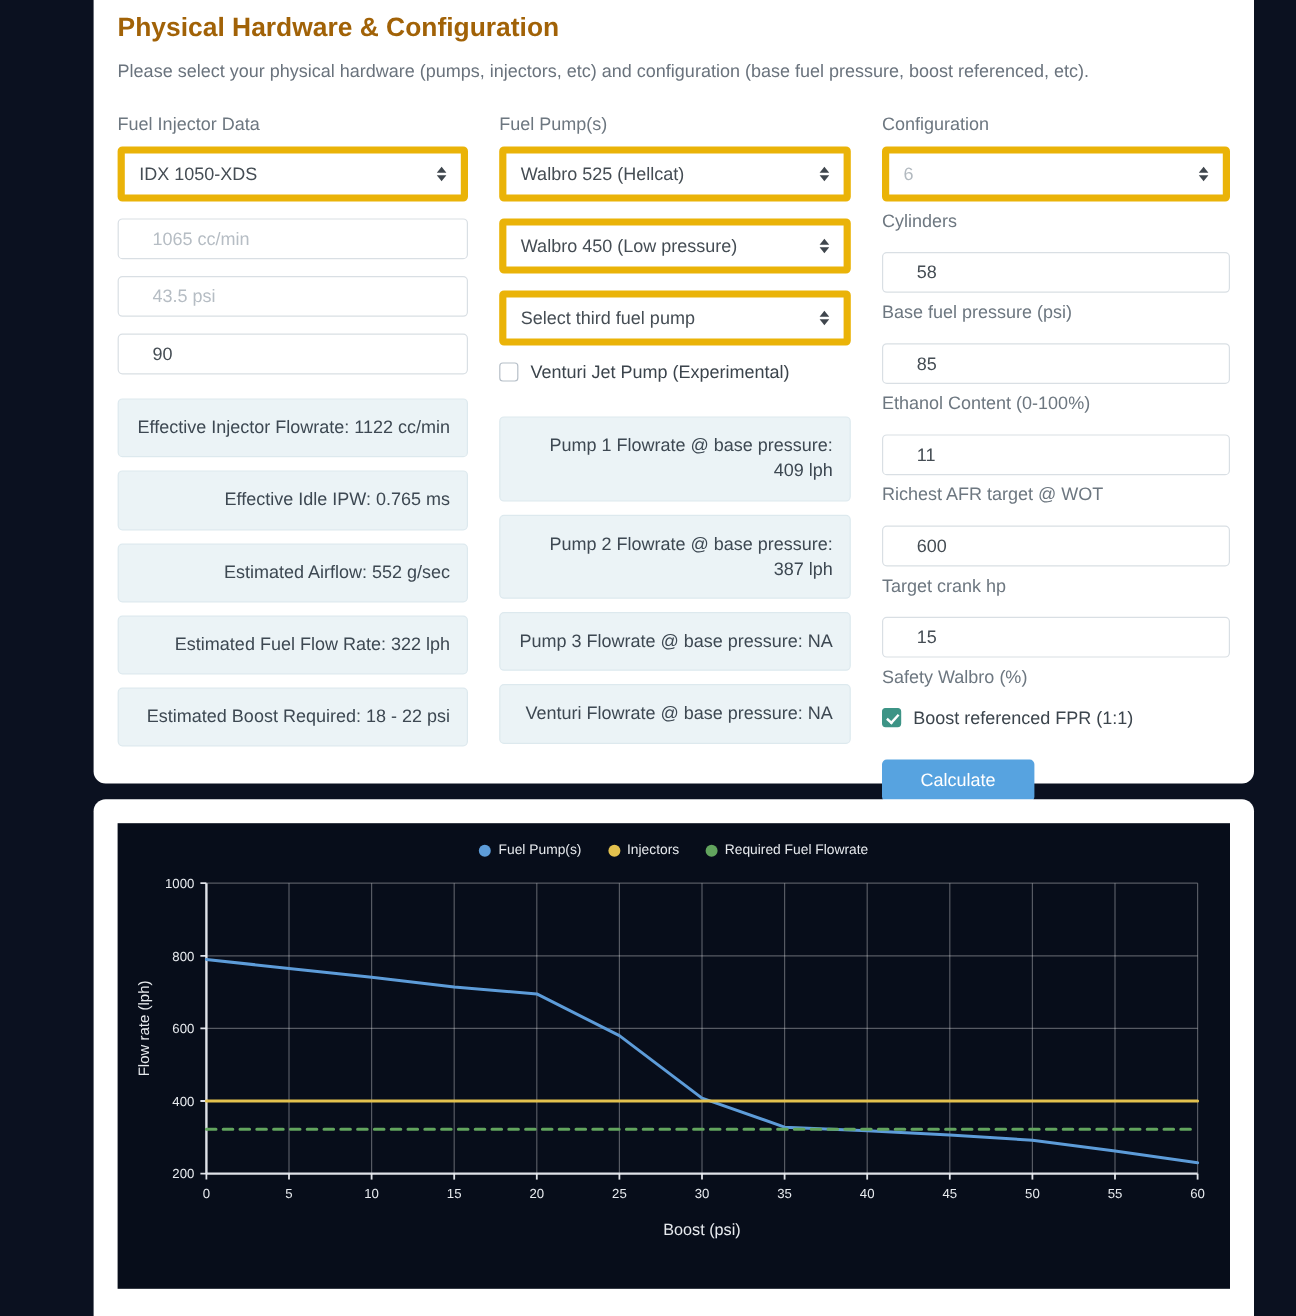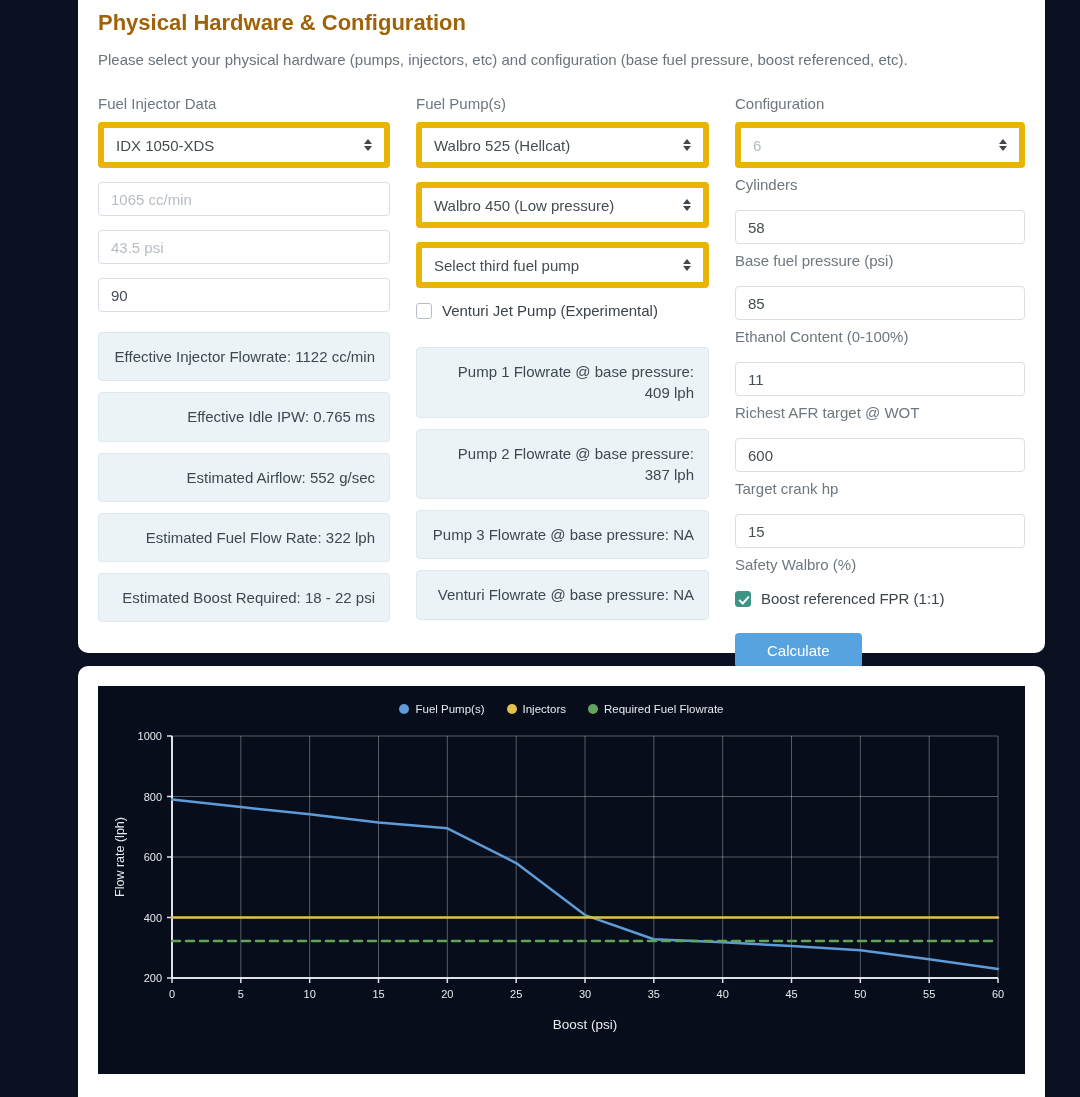--- a/index.html
+++ b/index.html
@@ -17,32 +17,32 @@
 
   .sel{height:34px;border:6px solid #eab308;border-radius:4px;background:#fff;
     display:flex;align-items:center;justify-content:space-between;
     padding:0 12px;font-size:15px;color:#454d54;margin-bottom:14px;cursor:default;}
   .sel.disabled{color:#b3bac0;}
   .sel-arrows{display:flex;flex-direction:column;gap:2px;align-items:center;}
   .tri-up{width:0;height:0;border-left:4px solid transparent;border-right:4px solid transparent;border-bottom:5px solid #3f464d;}
   .tri-down{width:0;height:0;border-left:4px solid transparent;border-right:4px solid transparent;border-top:5px solid #3f464d;}
 
   .tin{width:100%;height:34px;box-sizing:border-box;border:1px solid #d9dfe4;border-radius:4px;
-    padding:0 12px;font-size:15px;color:#454d54;margin-bottom:14px;outline:none;
+    padding:0 28px;font-size:15px;color:#454d54;margin-bottom:14px;outline:none;
     font-family:"Liberation Sans",sans-serif;background:#fff;display:block;}
   .tin::placeholder{color:#b6bdc4;opacity:1;}
 
   .caption{font-size:15px;color:#6d7780;margin:-6px 0 17px;}
 
   .info-stack{margin-top:20px;text-align:right;}
   .info-stack2{margin-top:28px;}
   .info-box{background:#ebf3f6;border:1px solid #dde9ee;border-radius:4px;
     padding:13px 14px;font-size:15px;color:#3d4852;margin-bottom:11px;line-height:1.42;}
 
-  .check-row{display:flex;align-items:center;gap:10px;margin:7px 0 0;}
+  .check-row{display:flex;align-items:flex-start;gap:10px;margin:7px 0 0;}
   .check-row .cb-label{font-size:15px;color:#3b444c;}
   .cb{width:16px;height:16px;border:1px solid #b6bfc8;border-radius:3px;background:#fff;
     box-sizing:border-box;position:relative;flex:0 0 auto;cursor:pointer;}
   .cb.checked{background:var(--teal,#3d9486);border-color:var(--teal,#3d9486);}
   .cb.checked::after{content:"";position:absolute;left:5px;top:2px;width:4px;height:8px;
     border:solid #fff;border-width:0 2px 2px 0;transform:rotate(42deg);}
 
   .btn{margin-top:26px;display:inline-block;background:var(--accent,#57a3e0);color:#fff;
     border:none;border-radius:4px;font-size:15px;padding:9px 32px;cursor:pointer;
     font-family:"Liberation Sans",sans-serif;}

